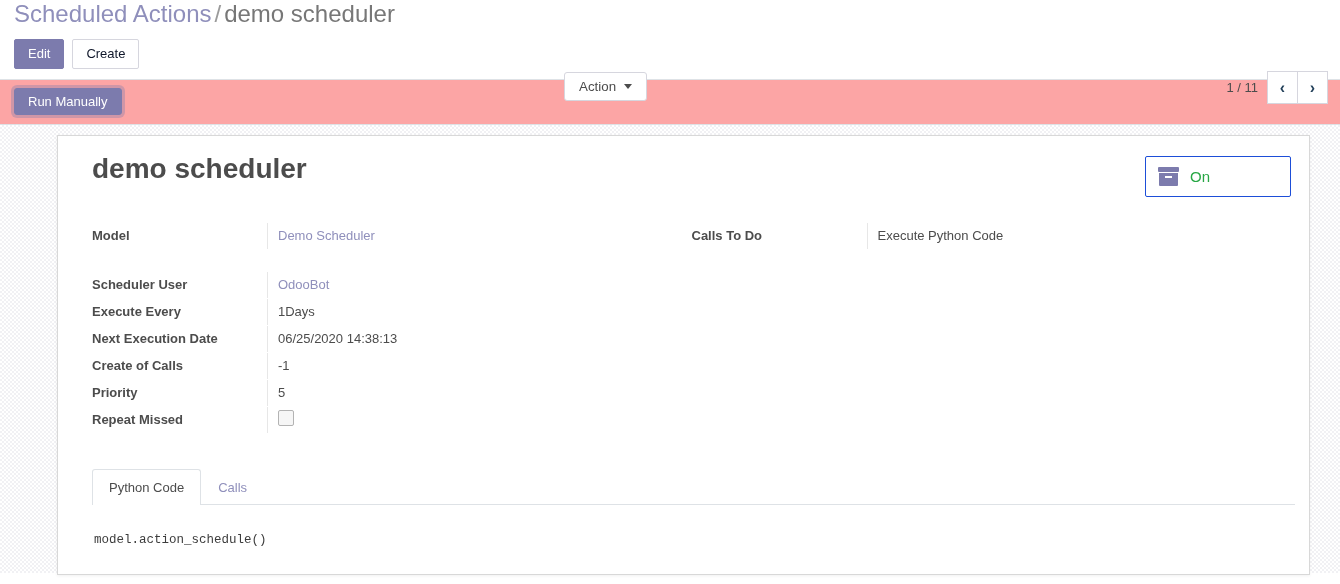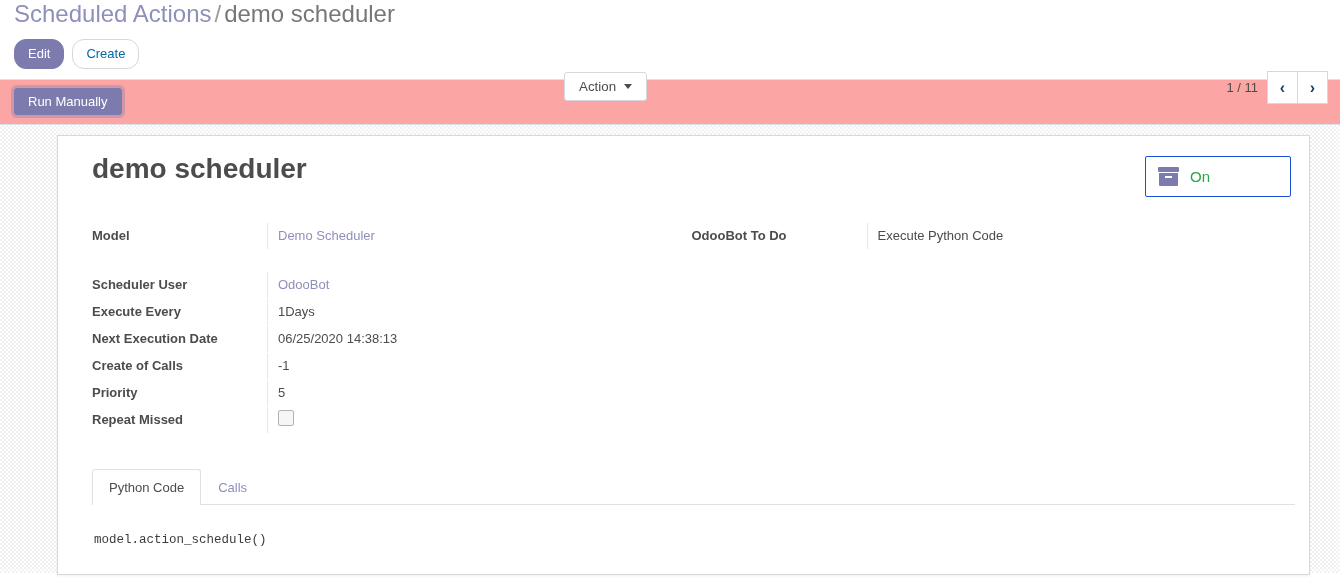--- a/index.html
+++ b/index.html
@@ -46,35 +46,35 @@
     align-items: center;
     padding: 6px 8px 8px 14px;
     position: relative;
     min-height: 34px;
   }
   .btn {
     font-family: "Liberation Sans", sans-serif;
     font-size: 13px;
     line-height: 1.4;
     padding: 5px 13px;
-    border-radius: 12px;
+    border-radius: 2px;
     border: 1px solid transparent;
     cursor: pointer;
     background: #ffffff;
     white-space: nowrap;
   }
   .btn-primary {
     background: #7c7bad;
     border-color: #7c7bad;
     color: #ffffff;
   }
   .btn-secondary {
     background: #ffffff;
     border-color: #d6d6de;
-    color: #0369a1;
+    color: #0f172a;
   }
   .btn-create { margin-left: 8px; }
 
   .action-wrap {
     position: absolute;
     left: 564px;
     top: 41px;
   }
   .btn-action {
     background: #ffffff;
@@ -396,21 +396,21 @@
         <div class="f-row">
           <div class="f-label">Repeat Missed</div>
           <div class="f-value">
             <span class="chk"></span>
           </div>
         </div>
       </div>
 
       <div class="col col-right">
         <div class="f-row">
-          <div class="f-label">OdooBot To Do</div>
+          <div class="f-label">Calls To Do</div>
           <div class="f-value">Execute Python Code</div>
         </div>
       </div>
 
     </div>
 
     <div class="notebook">
       <div class="tabs">
         <div class="tab active">Python Code</div>
         <div class="tab">Calls</div>

